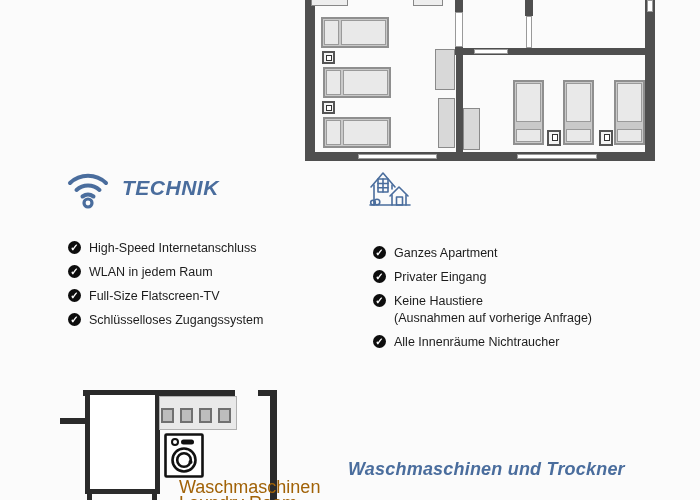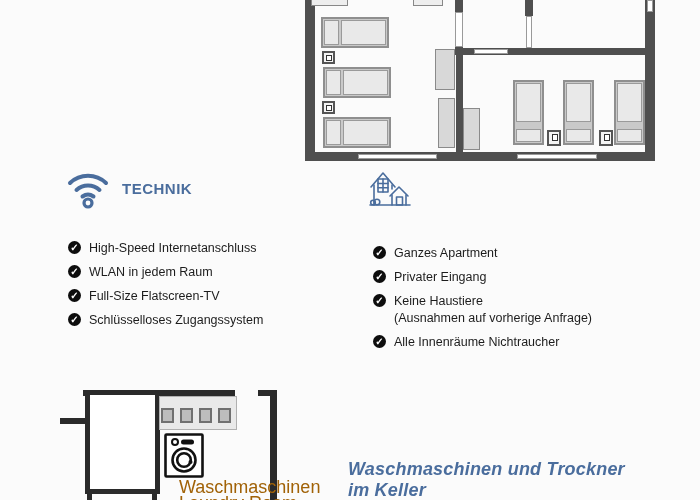--- a/index.html
+++ b/index.html
@@ -25,21 +25,21 @@
   .ns{position:absolute;width:13px;height:13px;background:#f4f4f4;border:2px solid #555;box-sizing:border-box;}
   .ns::after{content:"";position:absolute;left:2px;top:2px;width:4px;height:4px;
         border:1px solid #333;background:#fff;}
   .nsv{position:absolute;width:14px;height:16px;background:#f4f4f4;border:2px solid #555;box-sizing:border-box;}
   .nsv::after{content:"";position:absolute;left:3px;top:2px;width:4px;height:5px;
         border:1px solid #333;background:#fff;}
   .furn{position:absolute;background:var(--furniture,#d8d8d8);border:1px solid #8a8a8a;box-sizing:border-box;}
   .furnlight{position:absolute;background:#eee;border:1px solid #888;box-sizing:border-box;}
   
   .sec-head{position:absolute;display:flex;align-items:center;gap:12px;}
-  .sec-title{font-size:15px;font-weight:bold;letter-spacing:.5px;color:var(--accent,#4a6d9d);}
+  .sec-title{font-size:21px;font-weight:bold;letter-spacing:.5px;color:var(--accent,#4a6d9d);font-style:italic;}
   
   .clist{position:absolute;list-style:none;margin:0;padding:0;font-size:12.5px;line-height:14px;}
   .clist li{display:flex;align-items:flex-start;margin-bottom:10px;}
   .chk{flex:none;display:inline-block;width:13px;height:13px;border-radius:50%;
        background:#0d0d0d;color:#fff;font-size:10px;font-weight:bold;
        line-height:13px;text-align:center;margin-right:8px;}
   .note{display:block;margin-left:21px;margin-top:3px;line-height:14px;}
   
   .laundry{position:absolute;left:60px;top:383px;width:240px;height:130px;}
   .bw{position:absolute;background:var(--wall_dark,#2a2a2a);}
@@ -204,16 +204,15 @@
         <circle cx="20" cy="27" r="6.8" fill="none" stroke="#111" stroke-width="2.6"></circle>
         <circle cx="26.5" cy="29" r="2" fill="#111"></circle>
       </svg>
     </span>
     <span class="plan-label" style="left:119px;top:94px">Waschmaschinen</span>
     <span class="plan-label" style="left:119px;top:110px">Laundry Room</span>
   </div>
 
   <h3 class="keller">
     <span>Waschmaschinen und Trockner</span>
-    <span>im Keller</span>
   </h3>
 
 </div>
 
 </body></html>

